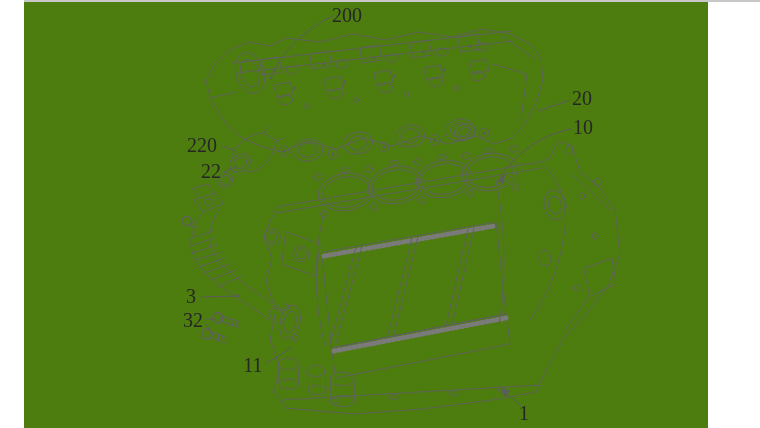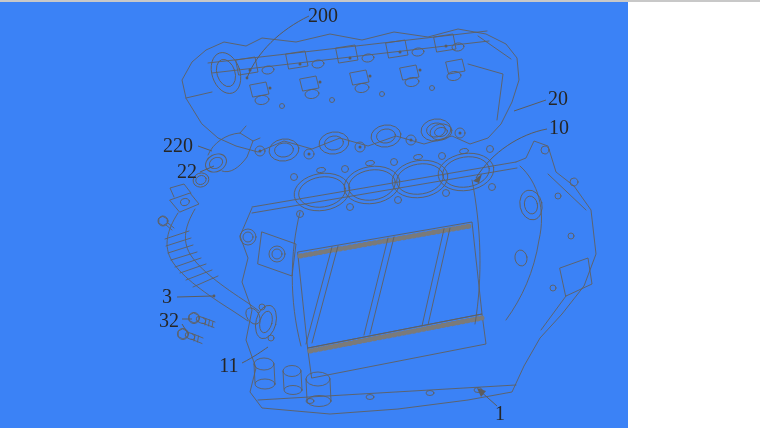--- a/index.html
+++ b/index.html
@@ -1,20 +1,20 @@
 <!DOCTYPE html>
 <html><head>
 <meta charset="utf-8">
 <style>
   html,body{margin:0;padding:0;}
   body{
     width:760px;height:428px;background:#ffffff;overflow:hidden;
     font-family:"Liberation Serif","DejaVu Serif",serif;
   }
-  .stage{position:relative;width:628px;height:428px;background:#3b82f6;}
+  .stage{position:relative;width:684px;height:428px;background:#4d7c0f;margin-left:24px;}
   .top-border{position:absolute;top:0;left:0;width:760px;height:2px;background:#c8c8c8;}
   svg{position:absolute;top:0;left:0;}
   svg text{
     font-family:"Liberation Serif","DejaVu Serif",serif;
     font-size:20px;fill:#262626;
   }
   .ln{stroke:#606060;stroke-width:0.9;fill:none;stroke-linecap:round;stroke-linejoin:round;}
   .hatch{stroke:#7a7a7a;stroke-width:5;fill:none;stroke-dasharray:1.5,3.5;}
   .leader{stroke:#5c5c5c;stroke-width:1;fill:none;}
   .dot{fill:#5c5c5c;stroke:none;}

